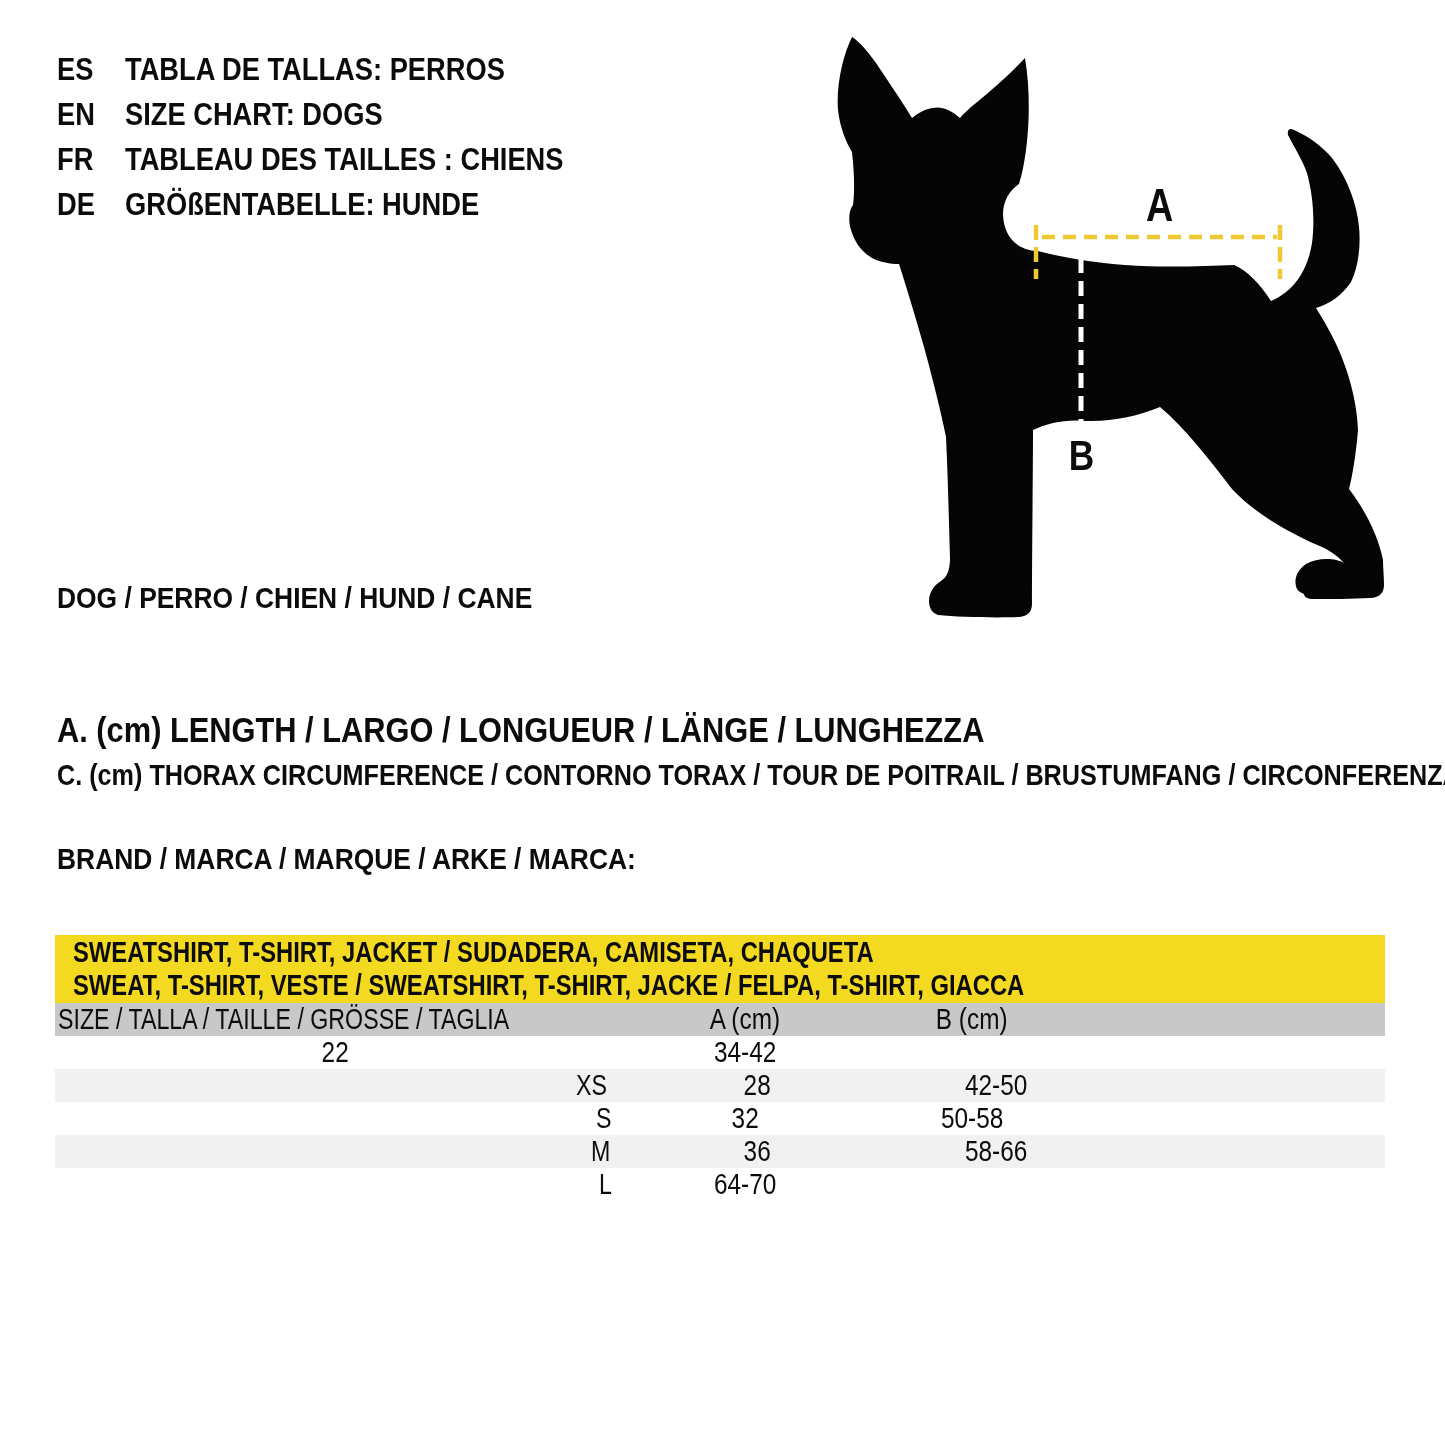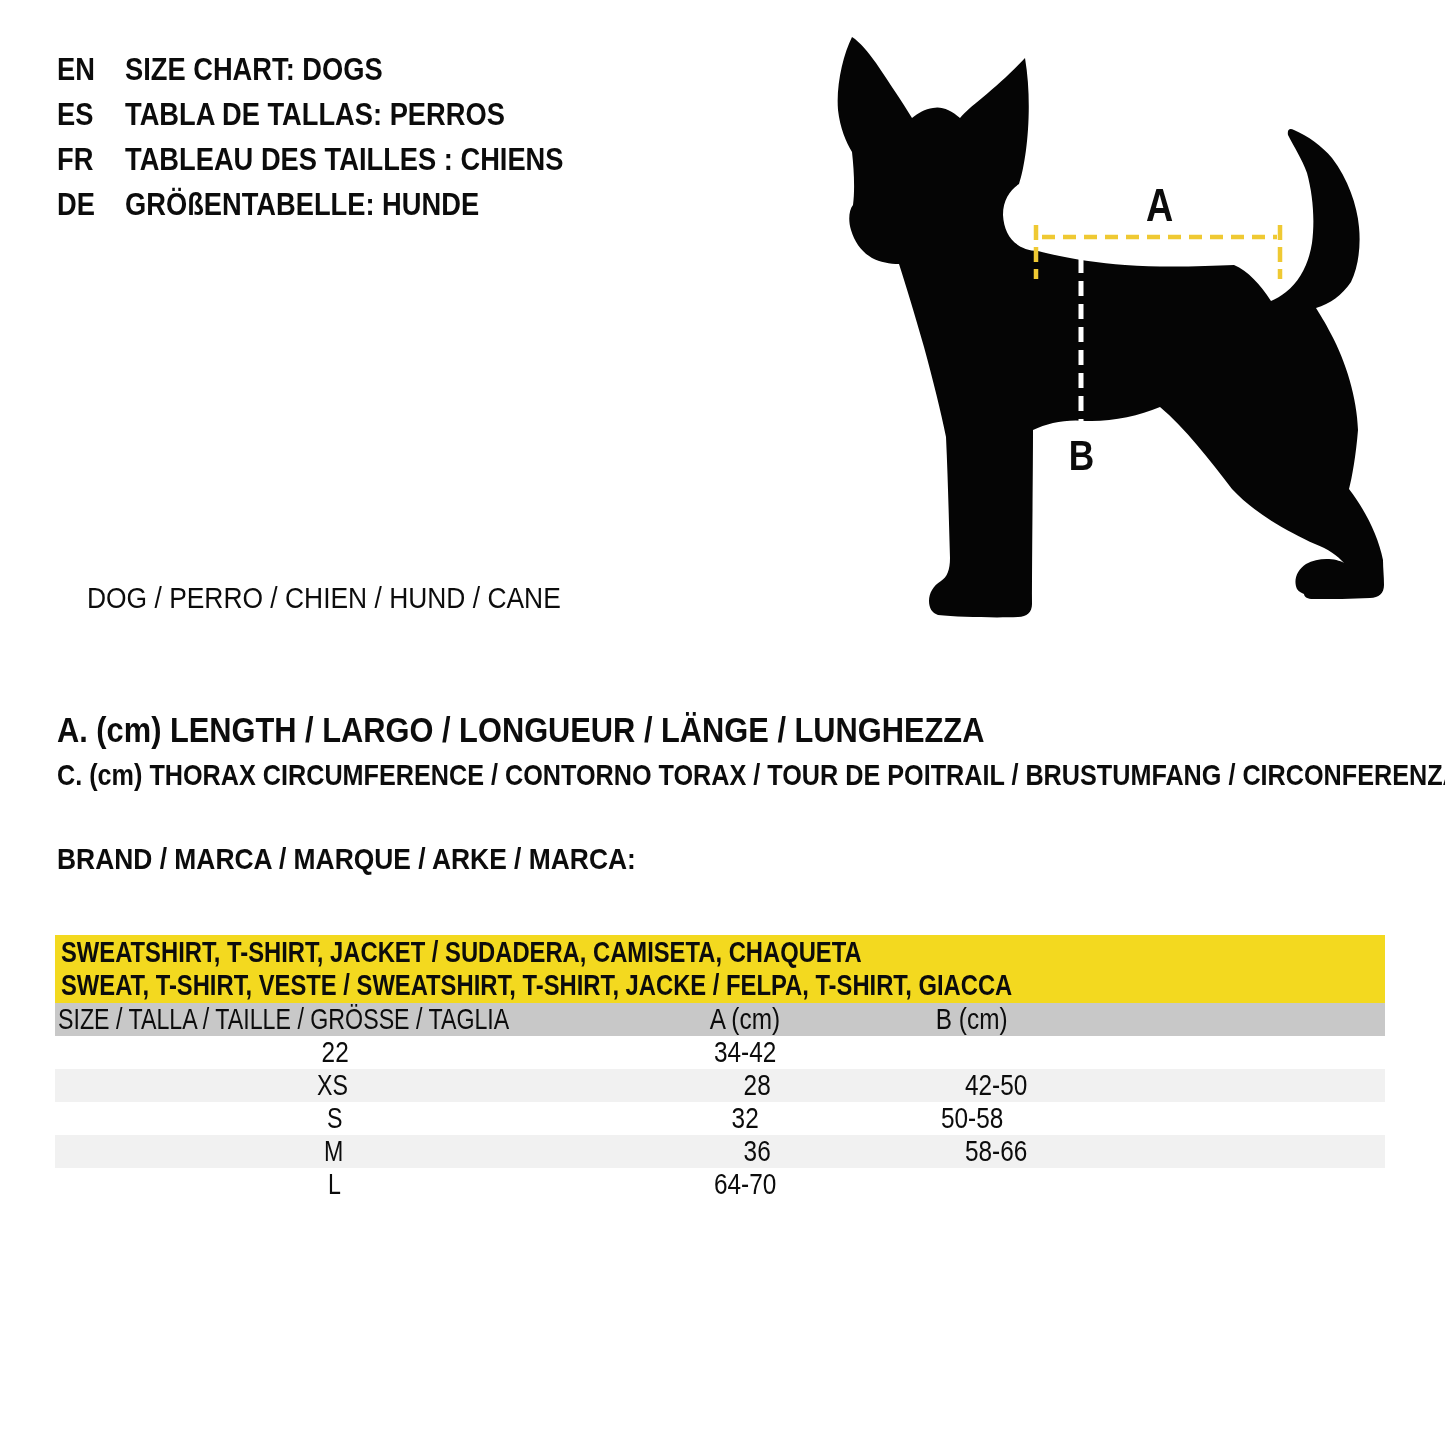--- a/index.html
+++ b/index.html
@@ -18,50 +18,50 @@
   .lang-code .sx,.lang-title .sx{font-weight:600;}
 
   
   .dog-wrap{position:absolute;left:820px;top:20px;width:600px;height:640px;}
   .dog-wrap svg{position:absolute;left:0;top:0;}
   .marker{position:absolute;width:60px;text-align:center;font-weight:700;line-height:1;}
   .marker .sxc{transform:scaleX(.82);}
   .marker-a{left:310px;top:162px;font-size:46px;}
   .marker-b{left:232px;top:414px;font-size:43px;}
 
-  .dog-caption{position:absolute;left:57px;top:581px;font-size:30px;font-weight:400;margin-left:30px;}
+  .dog-caption{position:absolute;left:57px;top:581px;font-size:30px;font-weight:700;}
   .legend-a{position:absolute;left:57px;top:714px;font-size:35px;font-weight:600;line-height:31px;}
   .legend-c{position:absolute;left:57px;top:759px;font-size:30px;font-weight:600;line-height:31px;}
   .legend-c .sx{transform:scaleX(.84);}
   .brand-line{position:absolute;left:57px;top:842px;font-size:30px;font-weight:600;}
 
   
   .size-table{position:absolute;left:55px;top:935px;width:1330px;}
   .band{background:#F3D91F;height:68px;padding-top:1px;box-sizing:border-box;}
-  .band-line{height:33px;line-height:33px;font-size:29px;font-weight:700;padding-left:6px;white-space:nowrap;}
+  .band-line{height:33px;line-height:33px;font-size:29px;font-weight:700;padding-left:18px;white-space:nowrap;}
   .band-line .sx{transform:scaleX(.82);}
   .trow{display:grid;grid-template-columns:560px 260px 194px 1fr;height:33px;line-height:33px;font-size:29px;font-weight:400;}
   .trow.thead{background:#C8C8C8;}
   .trow.alt{background:#F1F1F1;gap:12px;}
   .td{overflow:visible;white-space:nowrap;}
-  .c-size{padding-left:3px;text-align:center;}
+  .c-size{padding-left:3px;text-align:right;}
   .c-size .sx{transform:scaleX(.80);}
   .c-a,.c-b{text-align:center;}
 </style>
 </head>
 <body>
 
 <div class="canvas">
 
   <section class="lang-block">
     <div class="lang-row">
-      <span class="lang-code"><span class="sx">EN</span></span><span class="lang-title"><span class="sx">SIZE CHART: DOGS</span></span>
+      <span class="lang-code"><span class="sx">ES</span></span><span class="lang-title"><span class="sx">TABLA DE TALLAS: PERROS</span></span>
     </div>
     <div class="lang-row">
-      <span class="lang-code"><span class="sx">ES</span></span><span class="lang-title"><span class="sx">TABLA DE TALLAS: PERROS</span></span>
+      <span class="lang-code"><span class="sx">EN</span></span><span class="lang-title"><span class="sx">SIZE CHART: DOGS</span></span>
     </div>
     <div class="lang-row">
       <span class="lang-code"><span class="sx">FR</span></span><span class="lang-title"><span class="sx">TABLEAU DES TAILLES : CHIENS</span></span>
     </div>
     <div class="lang-row">
       <span class="lang-code"><span class="sx">DE</span></span><span class="lang-title"><span class="sx">GRÖßENTABELLE: HUNDE</span></span>
     </div>
   </section>
 
   <div class="dog-wrap">

